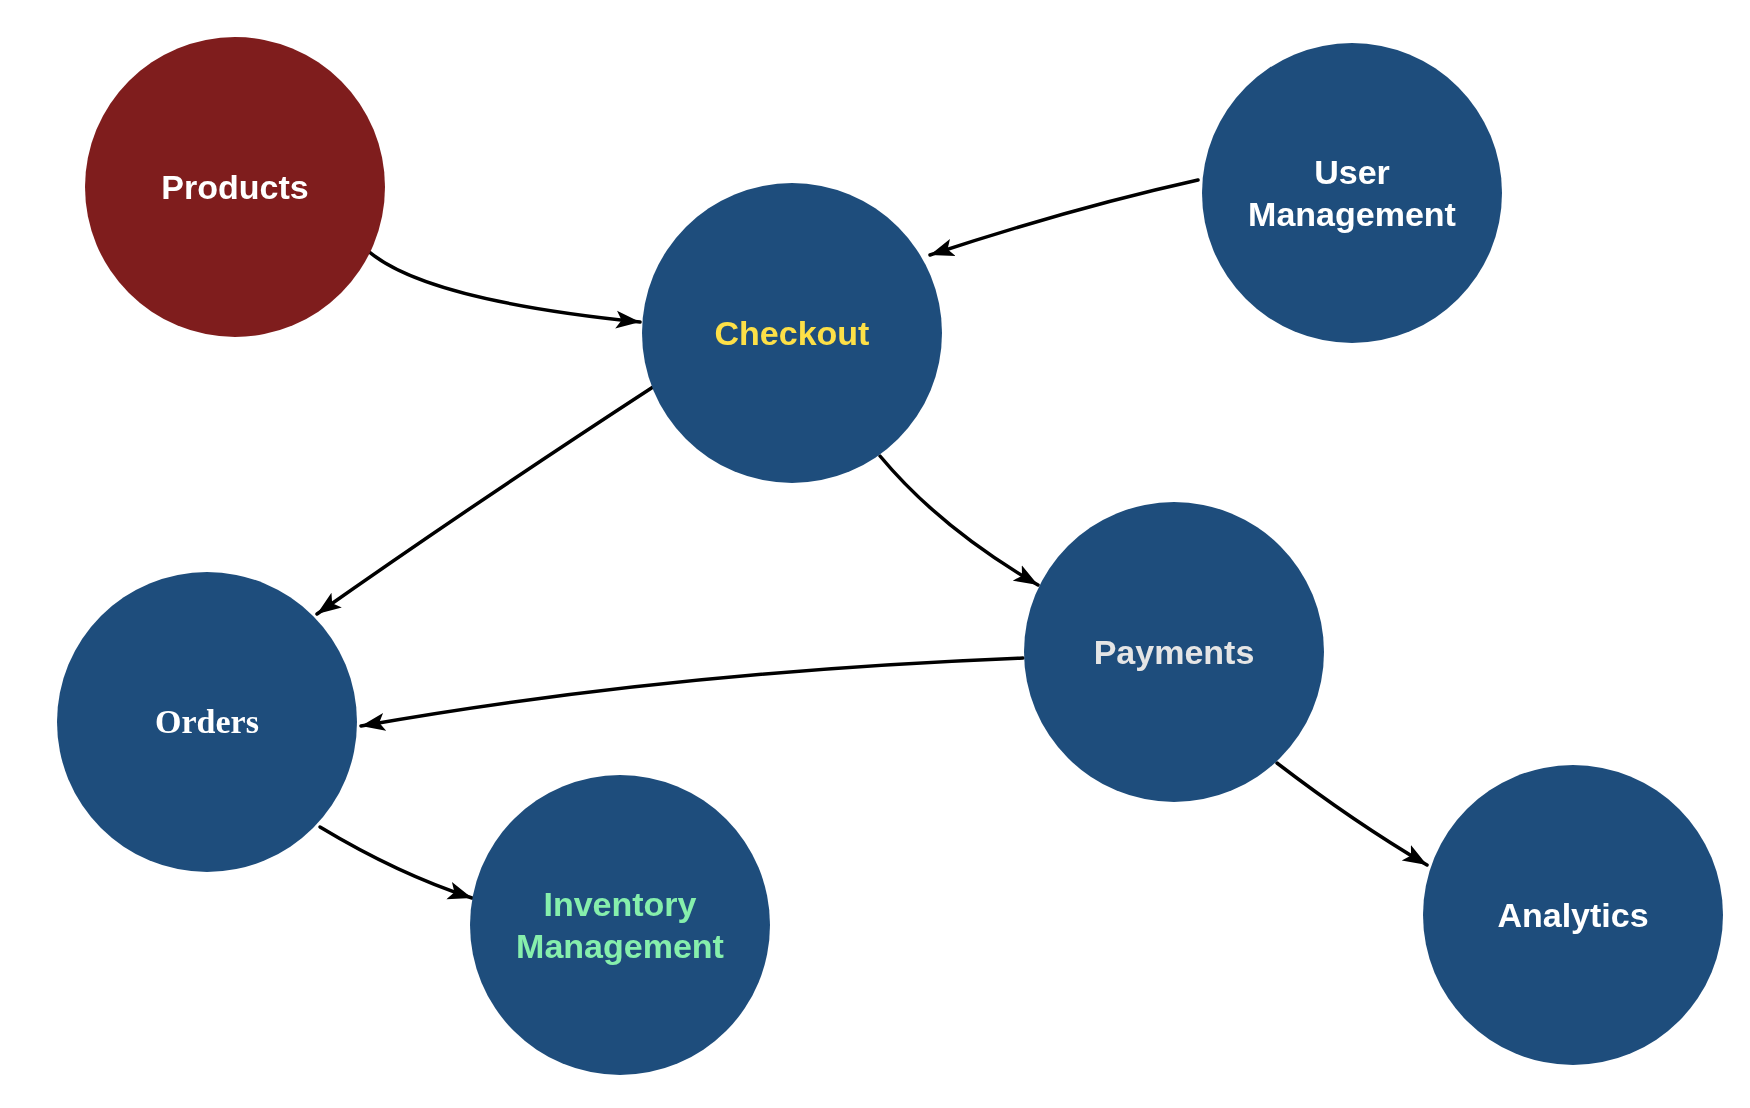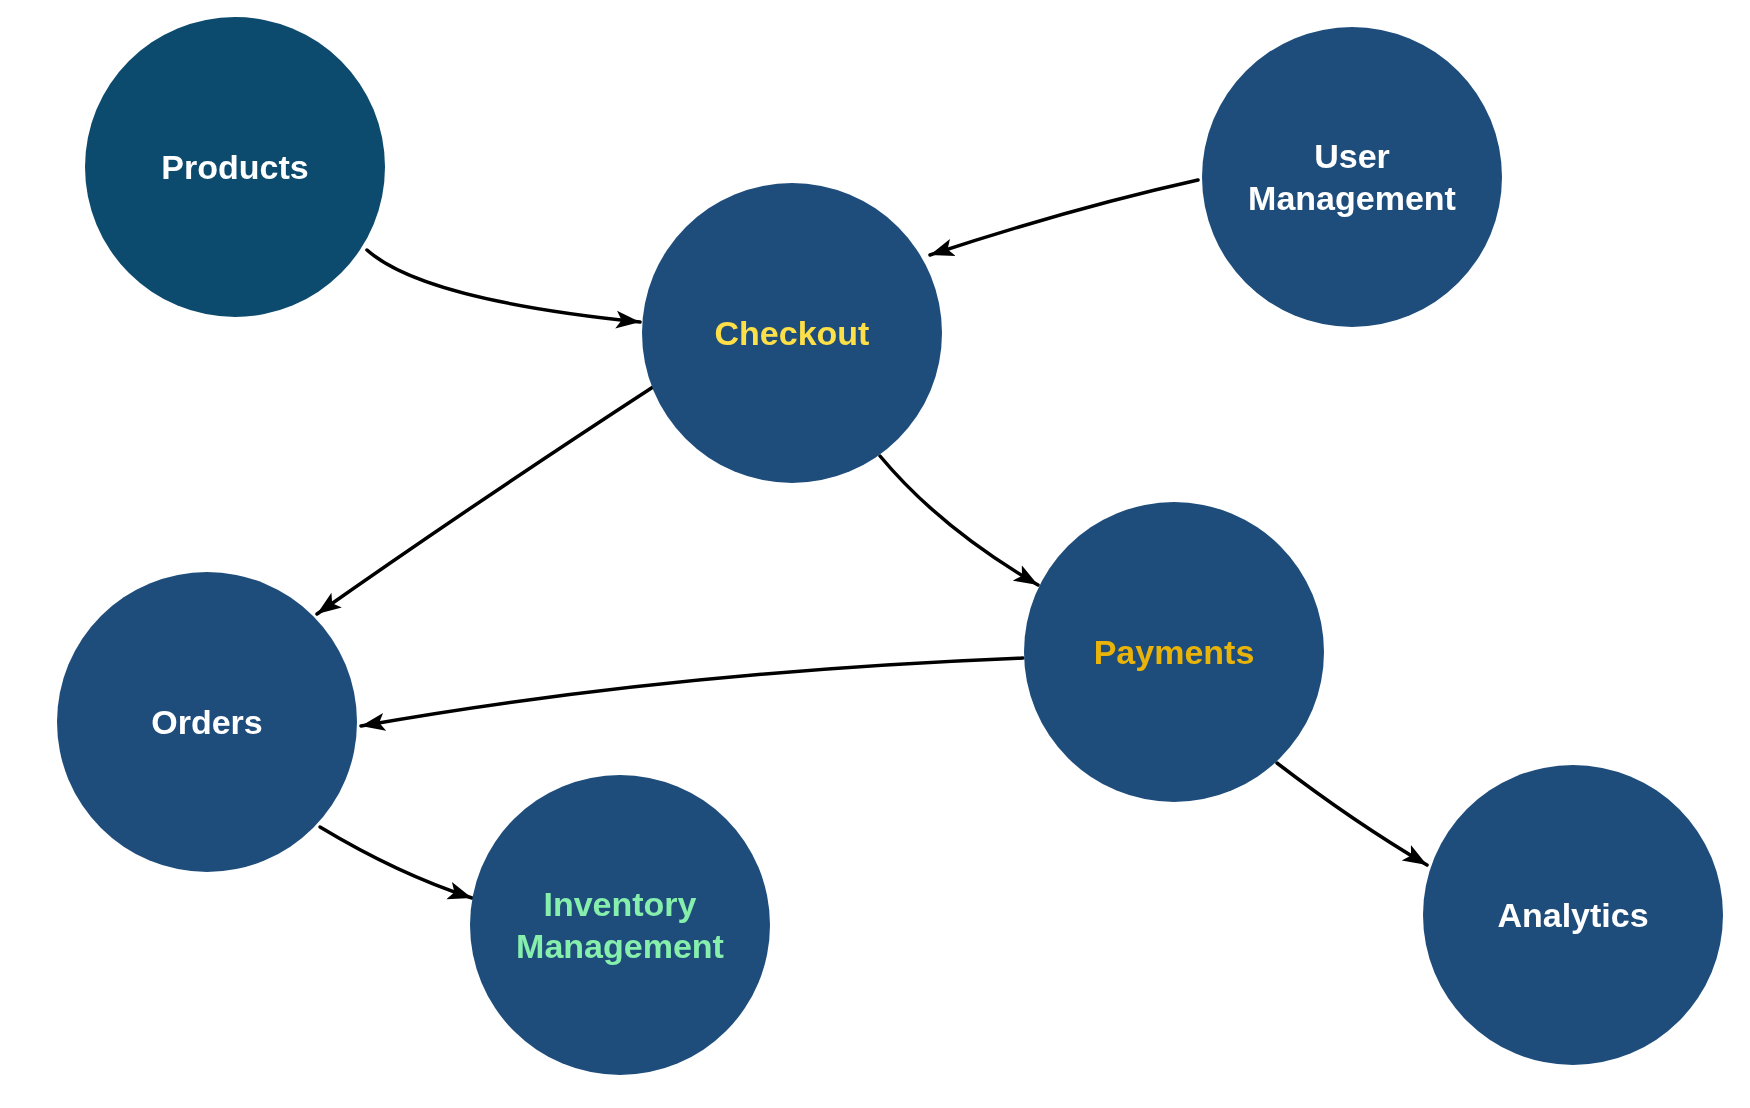--- a/index.html
+++ b/index.html
@@ -52,23 +52,23 @@
         <path class="edge" d="M 367 250 Q 423 300 640 322" stroke="#000000" marker-end="url(#arrowhead)"></path>
         <path class="edge" d="M 1198 180 Q 1072 208 930 255" stroke="#000000" marker-end="url(#arrowhead)"></path>
         <path class="edge" d="M 880 456 Q 940 528 1038 585" stroke="#000000" marker-end="url(#arrowhead)"></path>
         <path class="edge" d="M 653 387 Q 472 505 317 614" stroke="#000000" marker-end="url(#arrowhead)"></path>
         <path class="edge" d="M 1023 658 Q 666 672 361 726" stroke="#000000" marker-end="url(#arrowhead)"></path>
         <path class="edge" d="M 320 827 Q 398 874 472 898" stroke="#000000" marker-end="url(#arrowhead)"></path>
         <path class="edge" d="M 1277 763 Q 1354 822 1427 865" stroke="#000000" marker-end="url(#arrowhead)"></path>
       </g>
   </svg>
   <div id="nodes-layer">
-      <div class="node" style="left: 85px; top: 17px; width: 300px; height: 300px; background: #0c4a6e; color: rgb(255, 255, 255);"><span>Products</span></div>
-      <div class="node" style="left: 1202px; top: 27px; width: 300px; height: 300px; background: rgb(30, 77, 124); color: rgb(255, 255, 255);"><span>User
+      <div class="node" style="left: 85px; top: 37px; width: 300px; height: 300px; background: #7f1d1d; color: rgb(255, 255, 255);"><span>Products</span></div>
+      <div class="node" style="left: 1202px; top: 43px; width: 300px; height: 300px; background: rgb(30, 77, 124); color: rgb(255, 255, 255);"><span>User
 Management</span></div>
       <div class="node" style="left: 642px; top: 183px; width: 300px; height: 300px; background: rgb(30, 77, 124); color: #fde047;"><span>Checkout</span></div>
-      <div class="node" style="left: 1024px; top: 502px; width: 300px; height: 300px; background: rgb(30, 77, 124); color: #eab308;"><span>Payments</span></div>
-      <div class="node" style="left: 57px; top: 572px; width: 300px; height: 300px; background: rgb(30, 77, 124); color: rgb(255, 255, 255);"><span>Orders</span></div>
+      <div class="node" style="left: 1024px; top: 502px; width: 300px; height: 300px; background: rgb(30, 77, 124); color: #e5e5e5;"><span>Payments</span></div>
+      <div class="node" style="left: 57px; top: 572px; width: 300px; height: 300px; background: rgb(30, 77, 124); color: rgb(255, 255, 255); font-family: Liberation Serif, serif;"><span>Orders</span></div>
       <div class="node" style="left: 470px; top: 775px; width: 300px; height: 300px; background: rgb(30, 77, 124); color: #86efac;"><span>Inventory
 Management</span></div>
       <div class="node" style="left: 1423px; top: 765px; width: 300px; height: 300px; background: rgb(30, 77, 124); color: rgb(255, 255, 255); justify-content: center;"><span>Analytics</span></div>
     </div>
 </div>
 
 </body></html>

